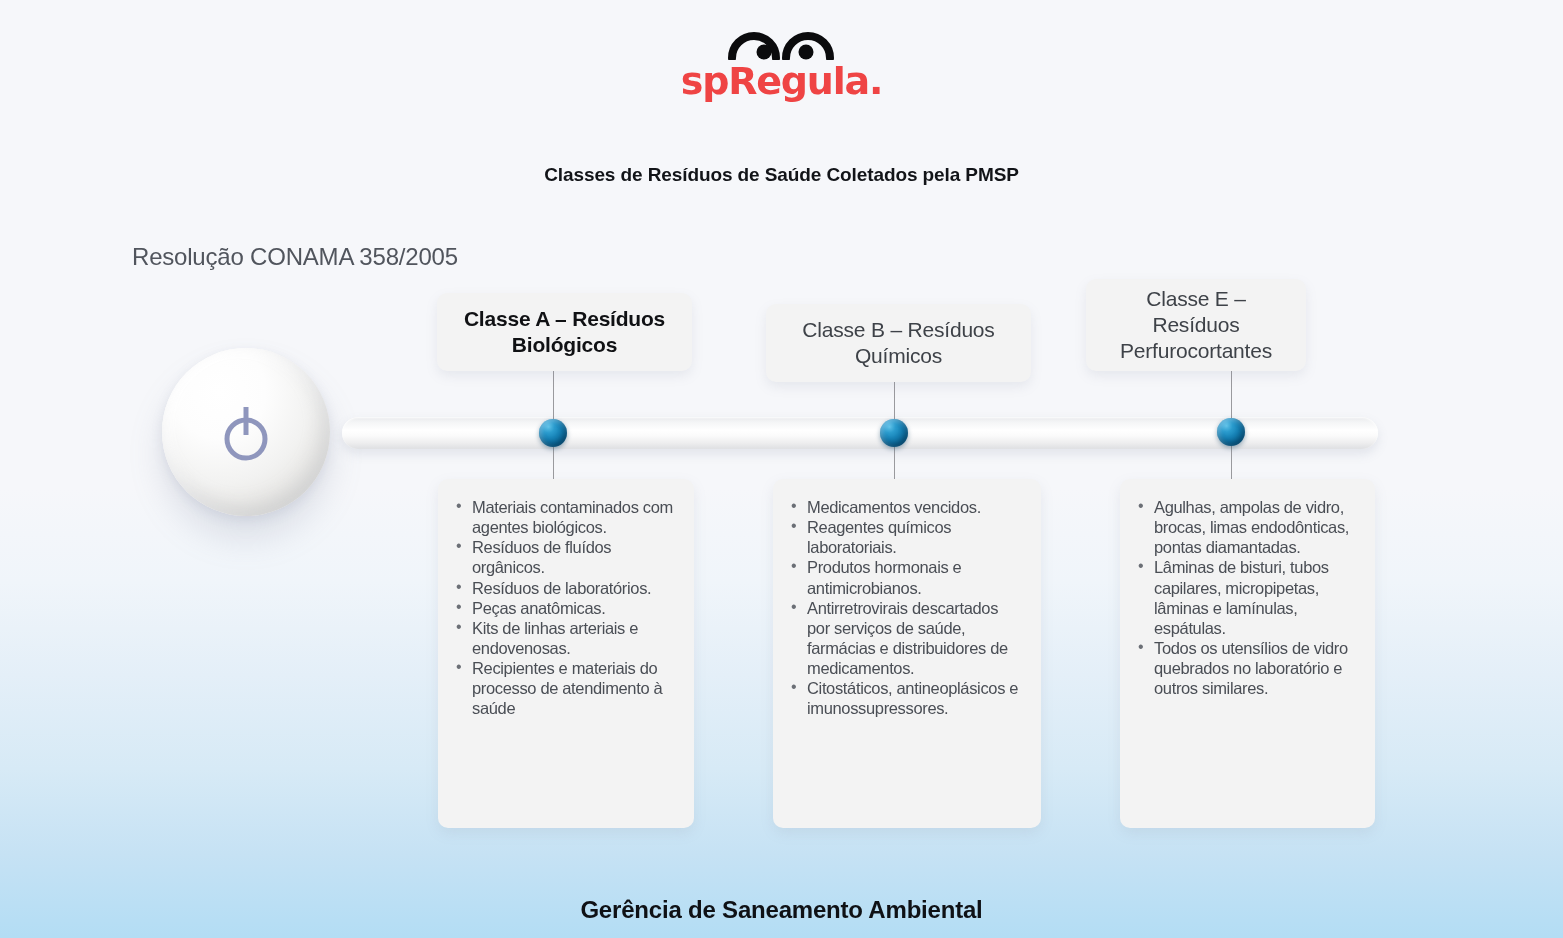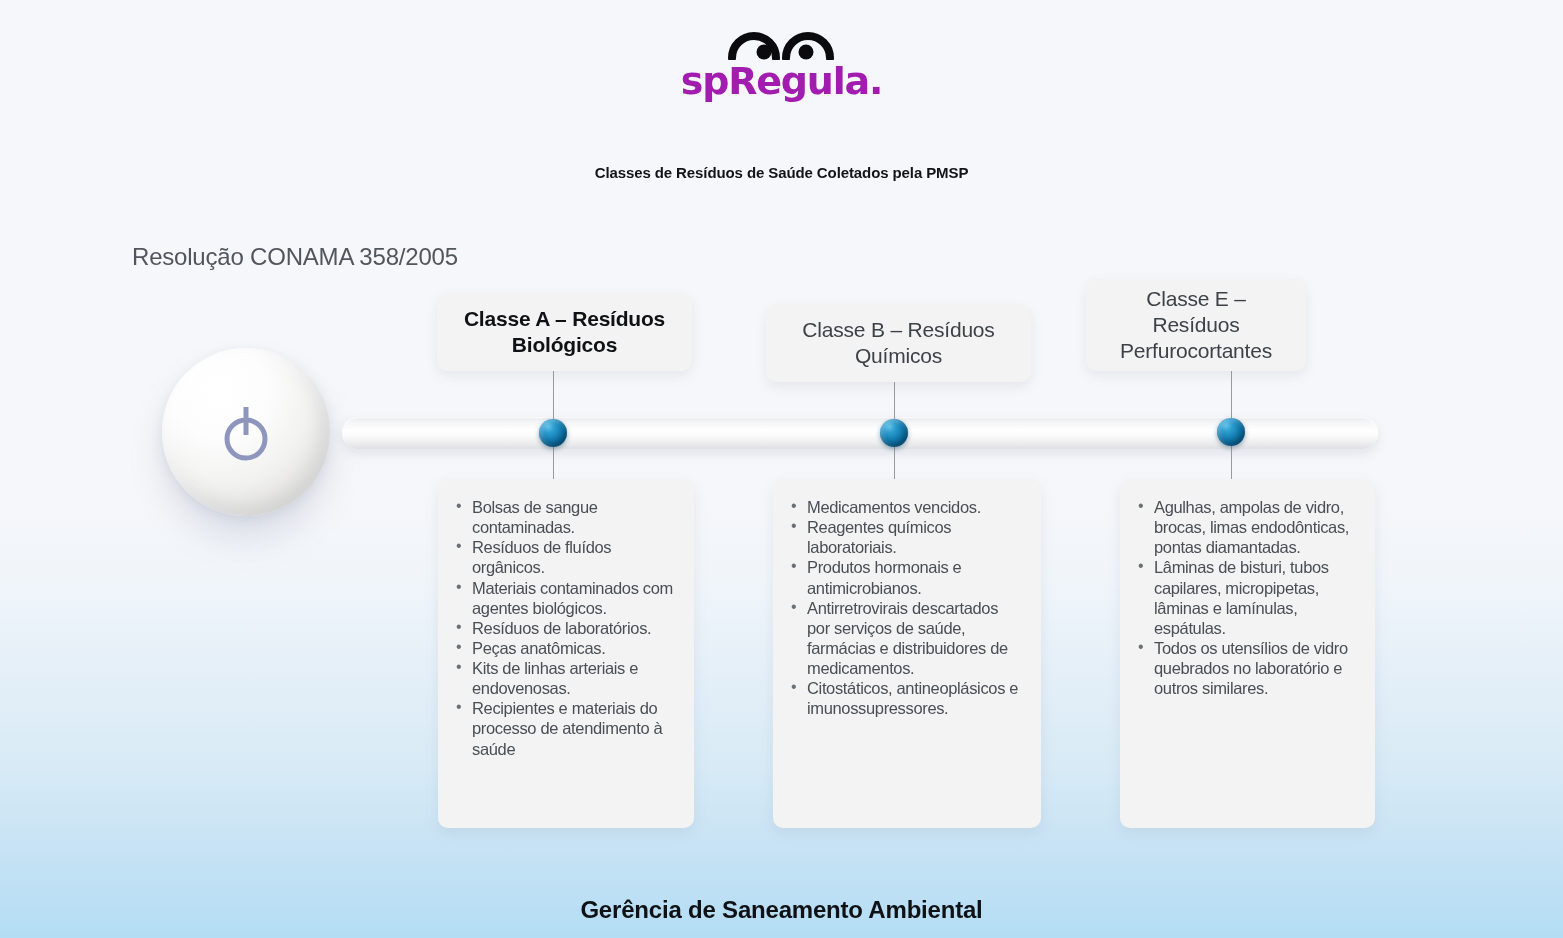--- a/index.html
+++ b/index.html
@@ -31,32 +31,32 @@
   }
   #logo-mark {
     display: block;
     margin: 0 auto 2px auto;
   }
   #logo-text {
     font-family: "DejaVu Sans", sans-serif;
     font-size: 38px;
     font-weight: 700;
     letter-spacing: -1.2px;
-    color: #a21caf;
+    color: #ef4444;
     line-height: 1;
   }
 
   
   #page-title {
     position: absolute;
     top: 164px;
     left: 0;
     width: 100%;
     text-align: center;
-    font-size: 15px;
+    font-size: 19px;
     font-weight: 700;
     letter-spacing: -0.1px;
     color: #121418;
   }
 
   
   #subtitle {
     position: absolute;
     top: 243px;
     left: 132px;
@@ -241,23 +241,22 @@
 <div class="head-card head-regular" style="left:1086px; top:279px; width:220px; height:92px;">
   <div class="head-text">
     <span>Classe E –</span><br>
     <span>Resíduos</span><br>
     <span>Perfurocortantes</span>
   </div>
 </div>
 
 <div class="body-card" style="left:438px; top:479px; width:256px; height:349px;">
   <ul>
-    <li>Bolsas de sangue contaminadas.</li>
+    <li>Materiais contaminados com agentes biológicos.</li>
     <li>Resíduos de fluídos orgânicos.</li>
-    <li>Materiais contaminados com agentes biológicos.</li>
     <li>Resíduos de laboratórios.</li>
     <li>Peças anatômicas.</li>
     <li>Kits de linhas arteriais e endovenosas.</li>
     <li>Recipientes e materiais do processo de atendimento à saúde</li>
   </ul>
 </div>
 
 <div class="body-card" style="left:773px; top:479px; width:268px; height:349px;">
   <ul>
     <li>Medicamentos vencidos.</li>

